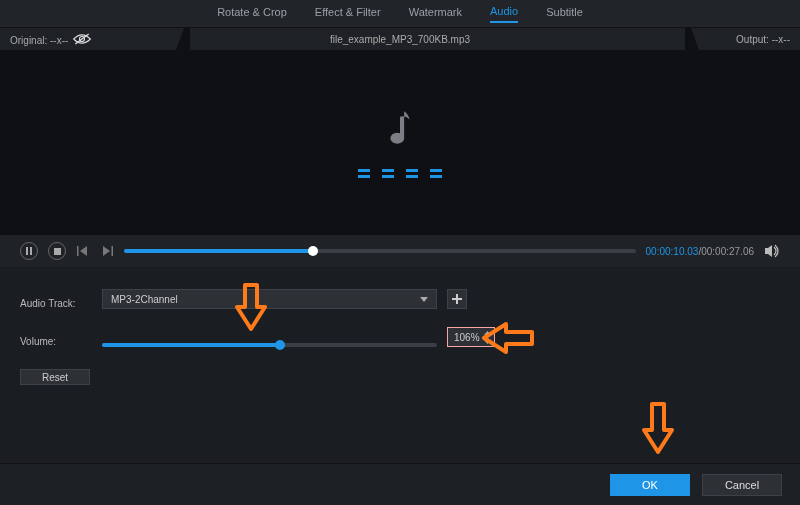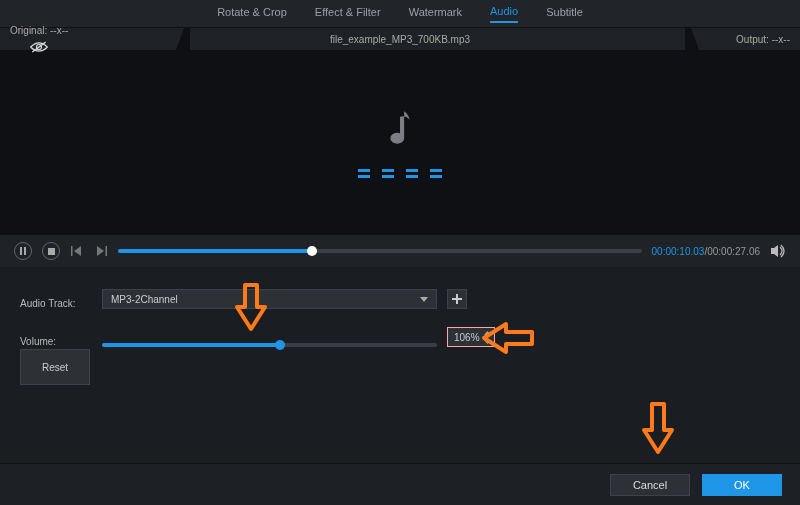--- a/index.html
+++ b/index.html
@@ -35,21 +35,21 @@
     display: flex;
     justify-content: space-between;
     align-items: center;
     height: 22px;
     background: #1e2125;
     padding: 0 10px;
     color: #aaa;
     font-size: 10px;
     position: relative;
   }
-  .info-bar .left, .info-bar .right { display:flex; align-items:center; gap:4px;flex-direction:column; }
+  .info-bar .left, .info-bar .right { display:flex; align-items:flex-end; gap:4px; }
   .info-bar .left::after {
     content:"";
     position:absolute; left:170px; top:0; bottom:0; width:20px;
     background: linear-gradient(110deg, #1e2125 49%, #0e1013 51%);
   }
   .info-bar .right::before {
     content:"";
     position:absolute; right:95px; top:0; bottom:0; width:20px;
     background: linear-gradient(70deg, #0e1013 49%, #1e2125 51%);
   }
@@ -66,21 +66,21 @@
     justify-content: center;
     gap: 18px;
   }
   .note-icon { fill:#7b7f85; }
   .equalizer { display:flex; gap:12px; }
   .equalizer .bar-pair { display:flex; flex-direction:column; gap:3px; width:12px; }
   .equalizer .seg { height:3px; background:#1f95e8; }
   .player-bar {
     height: 32px;
     background: #1f2226;
-    display:flex; align-items:center; gap:10px; padding:0 14px;
+    display:flex; align-items:center; gap:10px; padding:0 20px;
   }
   .ctl-btn {
     width:18px; height:18px; border:1px solid #666; border-radius:50%;
     display:flex; align-items:center; justify-content:center; cursor:pointer;
     flex-shrink:0;
   }
   .ctl-plain { width:14px; height:14px; display:flex; align-items:center; justify-content:center; cursor:pointer; flex-shrink:0; }
   .progress {
     flex:1; height:4px; background:#3a3f45; position:relative; border-radius:2px;
   }
@@ -120,21 +120,21 @@
     display:flex; align-items:center; padding:0 2px 0 6px; color:#ccc; font-size:10px;
     position:relative;
   }
   .spinner .arrows {
     position:absolute; right:2px; top:1px; bottom:1px; width:10px;
     display:flex; flex-direction:column; justify-content:space-between;
   }
   .spinner .arrows div { height:7px; display:flex; align-items:center; justify-content:center; cursor:pointer; }
   .unit { font-size:10px; color:#bbb; }
   .reset-btn {
-    width:70px; height:36px; background:#2d3136; border:1px solid #3d4248;
+    width:70px; height:16px; background:#2d3136; border:1px solid #3d4248;
     color:#ccc; font-size:10px; display:flex; align-items:center; justify-content:center;
     cursor:pointer;
   }
   .footer {
     position:absolute; left:0; right:0; bottom:0; height:42px;
     background:#1d2024; display:flex; align-items:center; justify-content:flex-end;
     gap:12px; padding:0 18px; border-top:1px solid #111;
   }
   .btn {
     width:80px; height:22px; display:flex; align-items:center; justify-content:center;
@@ -281,22 +281,22 @@
     </div>
   </div>
 
 
   <div class="row" style="margin-bottom:0">
     <div class="reset-btn">Reset</div>
   </div>
 </div>
 
 <div class="footer">
+  <div class="btn btn-ok">OK</div>
   <div class="btn btn-cancel">Cancel</div>
-  <div class="btn btn-ok">OK</div>
 </div>
 
 <div class="anno-arrow" style="left:233px; top:281px;">
   <svg width="36" height="52" viewBox="0 0 36 52">
     <path d="M12 4 L12 26 L4 26 L18 48 L32 26 L24 26 L24 4 Z"></path>
   </svg>
 </div>
 <div class="anno-arrow" style="left:478px; top:320px;">
   <svg width="58" height="36" viewBox="0 0 58 36">
     <path d="M54 12 L28 12 L28 4 L6 18 L28 32 L28 24 L54 24 Z"></path>

